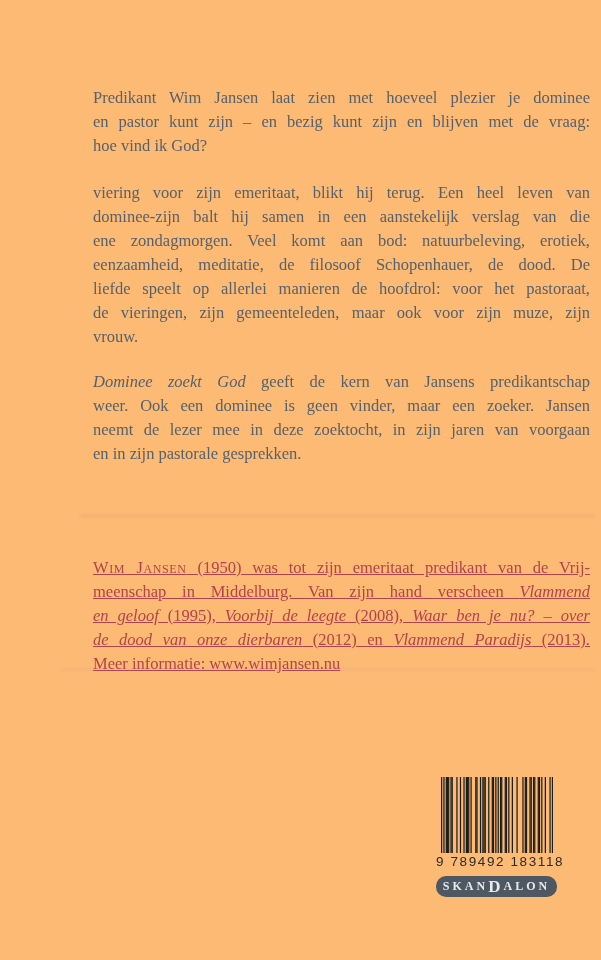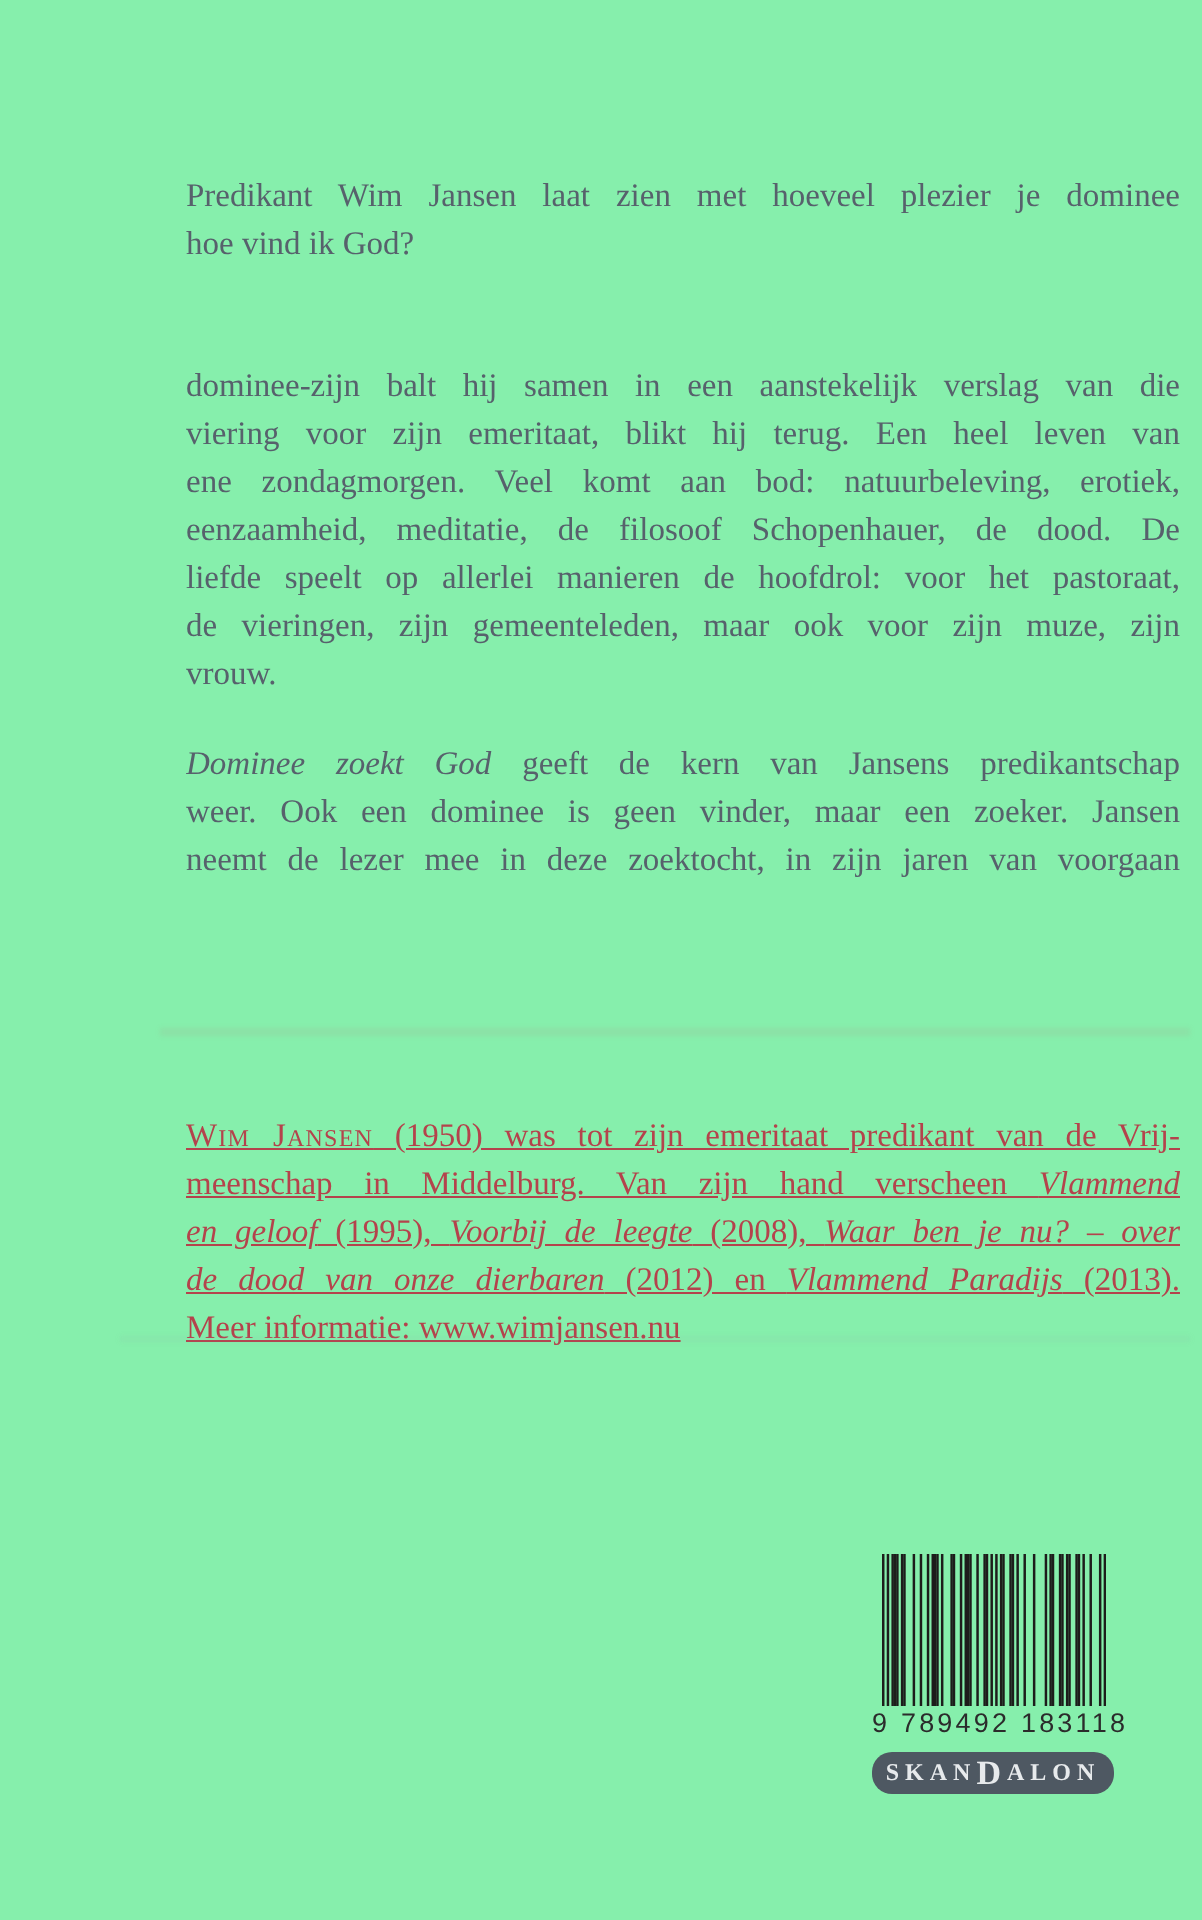--- a/index.html
+++ b/index.html
@@ -42,39 +42,41 @@
     display:flex;align-items:center;justify-content:center;
     color:#e7eaec;
     font-family:"Liberation Serif","DejaVu Serif",serif;
     font-size:12px;font-weight:bold;letter-spacing:3px;line-height:21px;border-radius:10px;
   }
   .publisher .bigD{font-size:17px;letter-spacing:3px;}
 </style>
 </head>
 <body>
 
-<div class="cover" style="background: #86efac;">
+<div class="cover" style="background: #fdba74;">
 
   <div class="para p0" style="color: rgb(87, 97, 108);">
       <div class="line"><span>Predikant Wim Jansen laat zien met hoeveel plezier je dominee</span></div>
+      <div class="line"><span>en pastor kunt zijn – en bezig kunt zijn en blijven met de vraag:</span></div>
       <div class="line last"><span>hoe vind ik God?</span></div>
     </div>
   <div class="para p1" style="color: rgb(87, 97, 108);">
+      <div class="line"><span>viering voor zijn emeritaat, blikt hij terug. Een heel leven van</span></div>
       <div class="line"><span>dominee-zijn balt hij samen in een aanstekelijk verslag van die</span></div>
-      <div class="line"><span>viering voor zijn emeritaat, blikt hij terug. Een heel leven van</span></div>
       <div class="line"><span>ene zondagmorgen. Veel komt aan bod: natuurbeleving, erotiek,</span></div>
       <div class="line"><span>eenzaamheid, meditatie, de filosoof Schopenhauer, de dood. De</span></div>
       <div class="line"><span>liefde speelt op allerlei manieren de hoofdrol: voor het pastoraat,</span></div>
       <div class="line"><span>de vieringen, zijn gemeenteleden, maar ook voor zijn muze, zijn</span></div>
       <div class="line last"><span>vrouw.</span></div>
     </div>
   <div class="para p2" style="color: rgb(87, 97, 108);">
       <div class="line"><span class="it">Dominee zoekt God</span><span> geeft de kern van Jansens predikantschap</span></div>
       <div class="line"><span>weer. Ook een dominee is geen vinder, maar een zoeker. Jansen</span></div>
       <div class="line"><span>neemt de lezer mee in deze zoektocht, in zijn jaren van voorgaan</span></div>
+      <div class="line last"><span>en in zijn pastorale gesprekken.</span></div>
     </div>
   <div class="para p3 red" style="color: rgb(180, 67, 76);">
       <div class="line"><span class="sc">Wim Jansen</span><span> (1950) was tot zijn emeritaat predikant van de Vrij-</span></div>
       <div class="line"><span>meenschap in Middelburg. Van zijn hand verscheen </span><span class="it">Vlammend</span></div>
       <div class="line"><span class="it">en geloof</span><span> (1995), </span><span class="it">Voorbij de leegte</span><span> (2008), </span><span class="it">Waar ben je nu? – over</span></div>
       <div class="line"><span class="it">de dood van onze dierbaren</span><span> (2012) en </span><span class="it">Vlammend Paradijs</span><span> (2013).</span></div>
       <div class="line last"><span>Meer informatie: www.wimjansen.nu</span></div>
     </div>
 
   <div class="ghost g1"></div>

